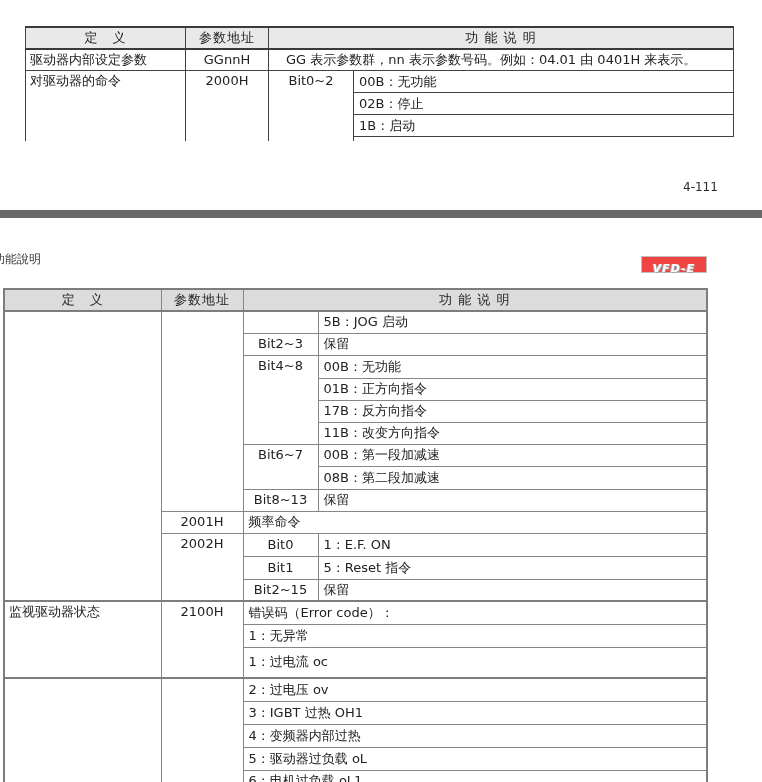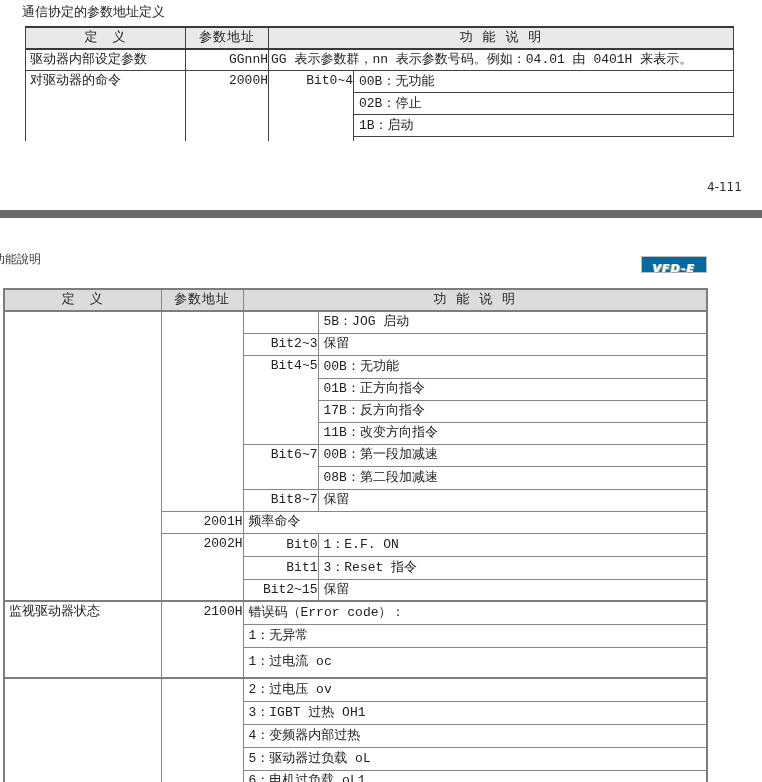--- a/index.html
+++ b/index.html
@@ -4,79 +4,78 @@
 <style>
   * { margin:0; padding:0; box-sizing:border-box; }
   html,body { width:762px; height:782px; background:#fff; }
   body { font-family:"DejaVu Sans","Liberation Sans",sans-serif; color:#222; }
   #page { position:relative; width:762px; height:782px; overflow:hidden; background:#fff; }
 
   .abs { position:absolute; }
 
   
   #p1-title { left:22px; top:3px; font-size:13px; color:#1e1e1e; }
-  #p1-pageno { left:683px; top:180px; font-size:12px; color:#2a2a2a;margin-left:24px; }
+  #p1-pageno { left:683px; top:180px; font-size:12px; color:#2a2a2a; }
 
   table { border-collapse:collapse; table-layout:fixed; position:absolute; font-size:13px; }
-  td { overflow:hidden; white-space:nowrap; line-height:20px; vertical-align:middle;font-family:Liberation Mono, monospace; }
+  td { overflow:hidden; white-space:nowrap; line-height:20px; vertical-align:middle; }
 
   .t1 { left:25px; top:26px; width:708px; }
   .t1 td { border:1px solid #424242; }
   .t1 tr.hdr td { background:#e9e9e9; border-top:2px solid #3a3a3a; border-bottom:2px solid #3a3a3a; height:19px; }
   .t1 td.nobot { border-bottom:none;margin-left:44px; }
   .t1 td.blank { border:none; }
 
   
   #divider { left:0; top:210px; width:762px; height:8px; background:#696969; }
   #p2-head { left:-7px; top:251px; font-size:12px; color:#3c3c3c; }
-  #logo { left:641px; top:256px; width:66px; height:17px; background:#0369a1;
+  #logo { left:641px; top:256px; width:66px; height:17px; background:#ef4444;
           border:1px solid #bdbdbd; text-align:center; }
   #logo span { font-size:11px; line-height:15px; font-style:italic; font-weight:bold;
                color:#fff; letter-spacing:1px; text-shadow:1px 1px 0 #a8a8a8, -1px 0 0 #b5b5b5; }
 
   
   .t2 { left:3px; top:288px; width:703px; border:2px solid #7d7d7d; }
   .t2 td { border:1px solid #868686; }
   .t2 tr.hdr td { background:#dcdcdc; border-bottom:2px solid #7d7d7d; height:20px; }
   .t2 tr.grp td { border-top:2px solid #7d7d7d; }
 
-  td.c { text-align:right; }
+  td.c { text-align:center; }
   td.l { text-align:left; padding-left:4px; }
   td.d { text-align:left; padding-left:5px; }
   .hdr td { text-align:center; letter-spacing:1px; color:#1e1e1e; }
 </style>
 </head>
 <body>
 
 <div id="page">
 
-  <div class="abs" id="p1-title">通信协定的参数地址定义</div>
 
   <table class="t1">
     <colgroup>
         <col style="width:160px">
         <col style="width:83px">
         <col style="width:85px">
         <col style="width:380px">
       </colgroup>
     <tbody>
         <tr class="hdr">
       <td class="c">定　义</td>
       <td class="c">参数地址</td>
       <td class="c" colspan="2">功 能 说 明</td>
     </tr>
     <tr style="height:18px">
       <td class="l">驱动器内部设定参数</td>
       <td class="c">GGnnH</td>
-      <td class="d" colspan="2" style="padding-left:2px">GG 表示参数群，nn 表示参数号码。例如：04.01 由 0401H 来表示。</td>
+      <td class="d" colspan="2" style="padding-left:17px">GG 表示参数群，nn 表示参数号码。例如：04.01 由 0401H 来表示。</td>
     </tr>
     <tr style="height:22px">
       <td class="l nobot" rowspan="4" style="vertical-align:top">对驱动器的命令</td>
       <td class="c nobot" rowspan="4" style="vertical-align:top">2000H</td>
-      <td class="c nobot" rowspan="4" style="vertical-align:top">Bit0~4</td>
+      <td class="c nobot" rowspan="4" style="vertical-align:top">Bit0~2</td>
       <td class="d">00B：无功能</td>
     </tr>
     <tr style="height:22px">
       <td class="d">02B：停止</td>
     </tr>
     <tr style="height:22px">
       <td class="d">1B：启动</td>
     </tr>
     <tr style="height:4px">
       <td class="blank"></td>
@@ -110,55 +109,55 @@
       <td rowspan="13"></td>
       <td rowspan="9"></td>
       <td class="c"></td>
       <td class="d">5B：JOG 启动</td>
     </tr>
     <tr style="height:22px">
       <td class="c">Bit2~3</td>
       <td class="d">保留</td>
     </tr>
     <tr style="height:23px">
-      <td class="c" rowspan="4" style="vertical-align:top">Bit4~5</td>
+      <td class="c" rowspan="4" style="vertical-align:top">Bit4~8</td>
       <td class="d">00B：无功能</td>
     </tr>
     <tr style="height:22px">
       <td class="d">01B：正方向指令</td>
     </tr>
     <tr style="height:22px">
       <td class="d">17B：反方向指令</td>
     </tr>
     <tr style="height:22px">
       <td class="d">11B：改变方向指令</td>
     </tr>
     <tr style="height:22px">
       <td class="c" rowspan="2" style="vertical-align:top">Bit6~7</td>
       <td class="d">00B：第一段加减速</td>
     </tr>
     <tr style="height:23px">
       <td class="d">08B：第二段加减速</td>
     </tr>
     <tr style="height:22px">
-      <td class="c">Bit8~7</td>
+      <td class="c">Bit8~13</td>
       <td class="d">保留</td>
     </tr>
     <tr style="height:22px">
       <td class="c">2001H</td>
       <td class="d" colspan="2">频率命令</td>
     </tr>
     <tr style="height:23px">
       <td class="c" rowspan="3" style="vertical-align:top">2002H</td>
       <td class="c">Bit0</td>
       <td class="d">1：E.F. ON</td>
     </tr>
     <tr style="height:23px">
       <td class="c">Bit1</td>
-      <td class="d">3：Reset 指令</td>
+      <td class="d">5：Reset 指令</td>
     </tr>
     <tr style="height:22px">
       <td class="c">Bit2~15</td>
       <td class="d">保留</td>
     </tr>
     <tr class="grp" style="height:23px">
       <td class="l" rowspan="3" style="vertical-align:top">监视驱动器状态</td>
       <td class="c" rowspan="3" style="vertical-align:top">2100H</td>
       <td class="d" colspan="2">错误码（Error code）：</td>
     </tr>

